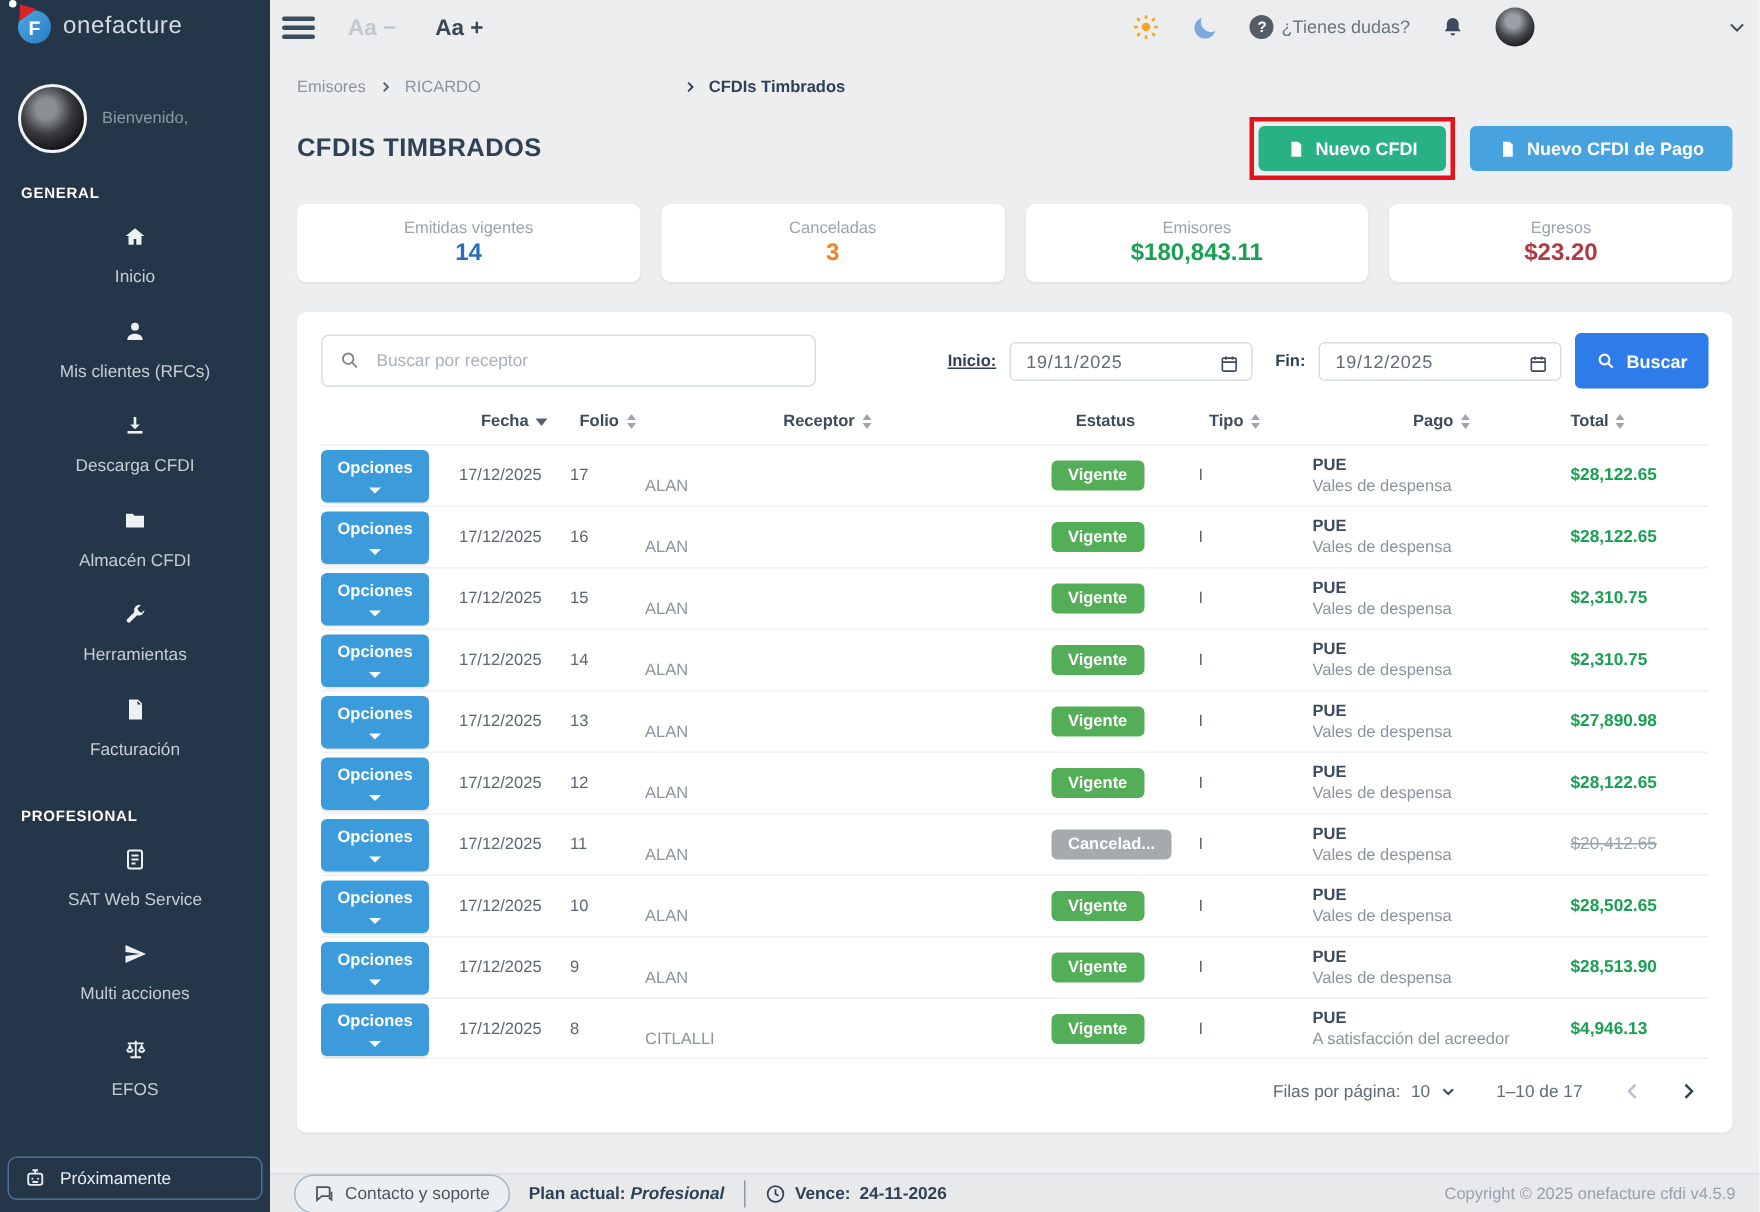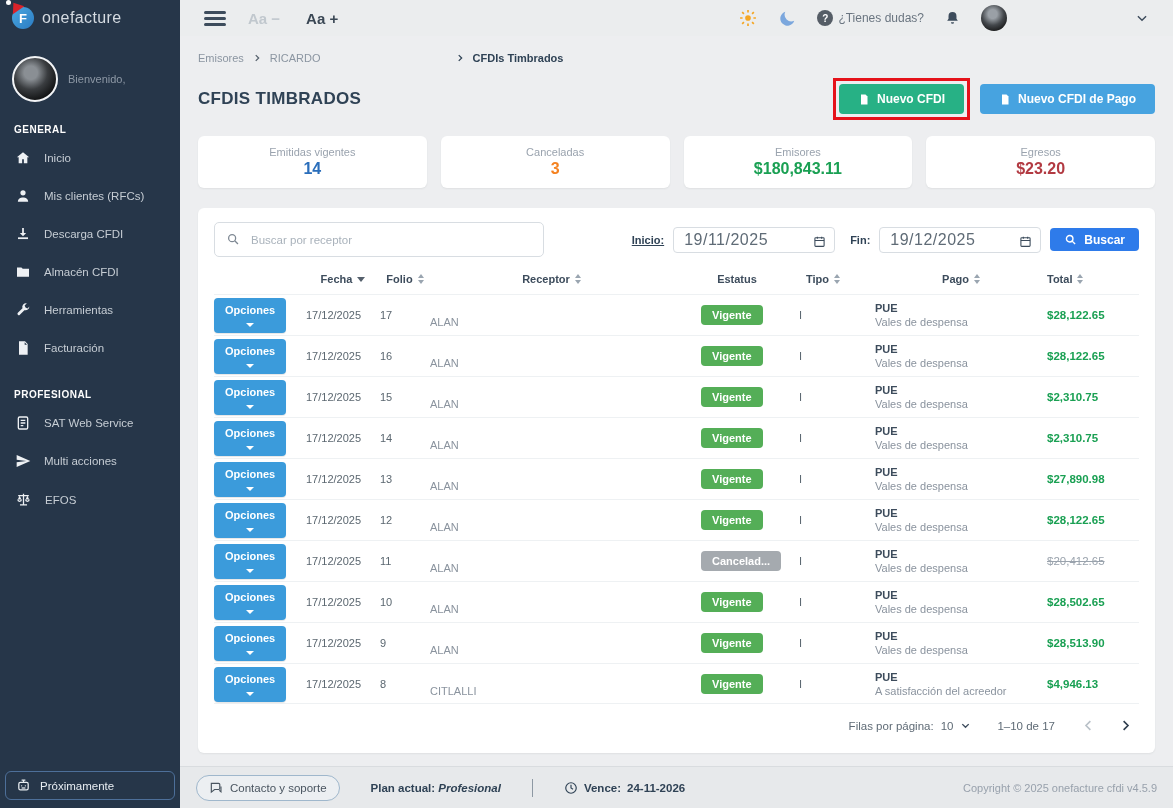--- a/index.html
+++ b/index.html
@@ -11,27 +11,27 @@
   .sidebar { position:absolute; left:0; top:0; width:180px; height:808px; background:#263649; display:flex; flex-direction:column; z-index:5; }
   .side-logo { height:36px; display:flex; align-items:center; gap:8px; padding:0 12px; flex:none; }
   .logo-badge { position:relative; width:22px; height:22px; border-radius:50%; background:linear-gradient(135deg,#4aa8e0,#2b7cc4); color:#fff; font-weight:bold; font-size:13px; display:flex; align-items:center; justify-content:center; }
   .santa-hat { position:absolute; top:-5px; left:-3px; width:0; height:0; border-left:7px solid transparent; border-right:7px solid transparent; border-bottom:9px solid #d8232a; transform:rotate(-35deg); }
   .santa-pom { position:absolute; top:-7px; left:-6px; width:5px; height:5px; border-radius:50%; background:#fff; }
   .brand { color:#d5dbe1; font-size:16px; letter-spacing:.4px; }
   .welcome-row { display:flex; align-items:center; gap:10px; margin:20px 12px 0; flex:none; }
   .avatar-big { width:46px; height:46px; border-radius:50%; border:2px solid #f2f4f6; background:radial-gradient(circle at 40% 35%, #8a8f94 0 18%, #3a3d40 45%, #0c0d0e 80%); flex:none; }
   .welcome-text { color:#8d98a5; font-size:11px; }
   .section-label { margin:22px 14px 4px; color:#fdfdfd; font-size:10px; font-weight:bold; letter-spacing:.5px; }
-  .nav-item { display:flex; align-items:center; gap:13px; padding:11px 15px; color:#c6cdd4; font-size:11.5px; cursor:pointer; }
+  .nav-item { display:flex; align-items:center; gap:13px; padding:11px 15px; color:#c6cdd4; font-size:11.5px; cursor:pointer;flex-direction:column; }
   .nav-item svg { flex:none; color:#eef1f4; }
   .side-footer { margin-top:auto; padding:7px 5px 8px; }
   .btn-proximamente { width:100%; display:flex; align-items:center; gap:9px; background:transparent; border:1px solid #4d6f99; border-radius:6px; padding:6px 10px; color:#e8edf2; font-size:11.5px; font-family:inherit; cursor:pointer; }
 
   
-  .topbar { position:absolute; left:180px; top:0; width:993px; height:36px; background:#ebedee; display:flex; align-items:center; padding:0 24px; }
+  .topbar { position:absolute; left:180px; top:0; width:993px; height:36px; background:#ebedee; display:flex; align-items:center; padding:0 8px; }
   .hamburger { width:22px; cursor:pointer; margin-right:22px; }
   .hamburger div { height:3px; background:#3d4c5c; border-radius:2px; margin:3px 0; }
   .font-ctl { font-size:15px; font-weight:bold; cursor:pointer; margin-right:26px; }
   .font-dec { color:#c1c8ce; }
   .font-inc { color:#3a4754; }
   .tb-right { margin-left:auto; display:flex; align-items:center; gap:20px; }
   .help-chip { display:flex; align-items:center; gap:5px; color:#6a7580; font-size:12px; cursor:pointer; }
   .q-circle { width:16px; height:16px; border-radius:50%; background:#555d66; color:#fff; font-size:10px; font-weight:bold; display:flex; align-items:center; justify-content:center; }
   .avatar-small { width:26px; height:26px; border-radius:50%; background:radial-gradient(circle at 45% 35%, #9aa0a6 0 20%, #44484c 50%, #111 85%); cursor:pointer; }
   .tb-chevron { margin-left:108px; cursor:pointer; }
@@ -58,23 +58,23 @@
 
   .table-card { margin-top:20px; background:#fff; border-radius:6px; padding:14px 16px 10px; box-shadow:0 1px 2px rgba(40,50,60,.07); }
   .filter-row { display:flex; align-items:center; gap:9px; }
   .search-wrap { position:relative; width:330px; }
   .search-wrap svg { position:absolute; left:12px; top:10px; color:#7e8893; }
   .search-input { width:100%; height:35px; border:1px solid #d8dde2; border-radius:5px; padding:0 10px 0 36px; font-size:11.5px; font-family:inherit; color:#4a5560; background:#fff; }
   .search-input::placeholder { color:#a9b2bb; }
   .date-label { font-size:11px; font-weight:bold; color:#2f4255; margin-left:6px; }
   .first-date-label { margin-left:auto;text-decoration:underline; }
   .date-wrap { position:relative; width:162px; }
-  .date-input { width:100%; height:26px; border:1px solid #d8dde2; border-radius:4px; padding:0 30px 0 10px; font-size:16px; font-family:inherit; color:#5f6b76; letter-spacing:.5px; background:#fff; }
+  .date-input { width:100%; height:26px; border:1px solid #d8dde2; border-radius:4px; padding:0 30px 0 10px; font-size:12px; font-family:inherit; color:#5f6b76; letter-spacing:.5px; background:#fff; }
   .date-wrap svg { position:absolute; right:9px; top:8px; color:#3d4c5c; }
-  .btn-buscar { height:23px; padding:0 14px; background:#2e7bea; font-size:12px; }
+  .btn-buscar { height:37px; padding:0 14px; background:#2e7bea; font-size:12px; }
 
   .tgrid { display:grid; grid-template-columns:92px 74px 50px 1fr 100px 74px 200px 92px; align-items:center; }
   .thead { margin-top:16px; padding-bottom:9px; }
   .th { font-size:11px; font-weight:bold; color:#3d4c5c; display:flex; align-items:center; cursor:pointer;justify-content:center; }
   .th-estatus,.cell-estatus { padding-left:28px; }
   .th-tipo,.cell-tipo { padding-left:26px; }
   .th-pago,.cell-pago { padding-left:28px; }
   .th-total,.cell-total { justify-content:flex-start; text-align:right; padding-right:10px; }
   .sort { display:inline-flex; flex-direction:column; margin-left:5px; }
   .sort i { display:block; width:0; height:0; border-left:3.5px solid transparent; border-right:3.5px solid transparent; }
@@ -96,21 +96,21 @@
   .cell-total { font-weight:bold; color:#1aa053; font-size:11.5px; }
   .tot-cancel { color:#9aa3ad; text-decoration:line-through; font-weight:normal; }
 
   .pagination { display:flex; align-items:center; justify-content:flex-end; gap:26px; padding:14px 6px 10px; font-size:11.5px; color:#5f6b76; border-top:1px solid #eef1f3; margin-top:-1px; }
   .rpp { display:flex; align-items:center; gap:7px; cursor:pointer; }
   .pg-chevrons { display:flex; align-items:center; gap:22px; }
   .pg-prev { color:#b9c1c8; cursor:default; }
   .pg-next { color:#2f3e4e; cursor:pointer; }
 
   
-  .footer-main { position:absolute; left:180px; bottom:0; width:993px; height:42px; background:#e7e9eb; border-top:1px solid #d9dcdf; display:flex; align-items:center; padding:0 16px; gap:31px; }
+  .footer-main { position:absolute; left:180px; bottom:0; width:993px; height:26px; background:#e7e9eb; border-top:1px solid #d9dcdf; display:flex; align-items:center; padding:0 16px; gap:13px; }
   .pill-contact { display:flex; align-items:center; gap:7px; border:1px solid #9fb7cc; border-radius:14px; background:#eceff2; padding:5px 12px; font-size:11.5px; color:#4a5560; font-family:inherit; cursor:pointer; }
   .plan-text { font-size:11.5px; color:#2f4255; font-weight:bold; }
   .plan-value { font-style:italic; }
   .v-div { width:1px; height:18px; background:#8d98a3; }
   .vence-wrap { display:flex; align-items:center; gap:6px; font-size:11.5px; color:#2f4255; font-weight:bold; }
   .copyright { margin-left:auto; font-size:11px; color:#98a1ac; }
 </style>
 </head>
 <body>
 

